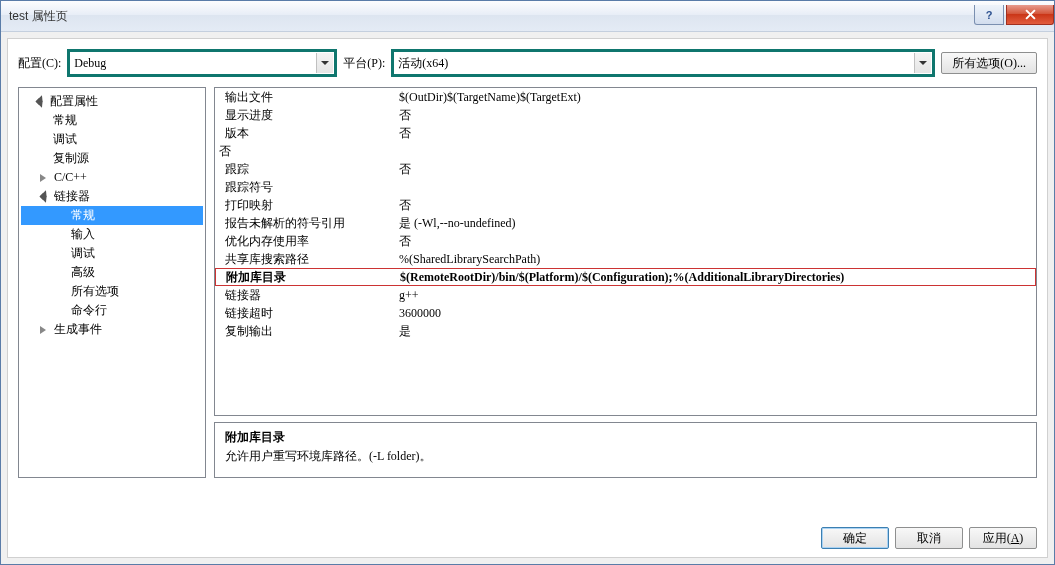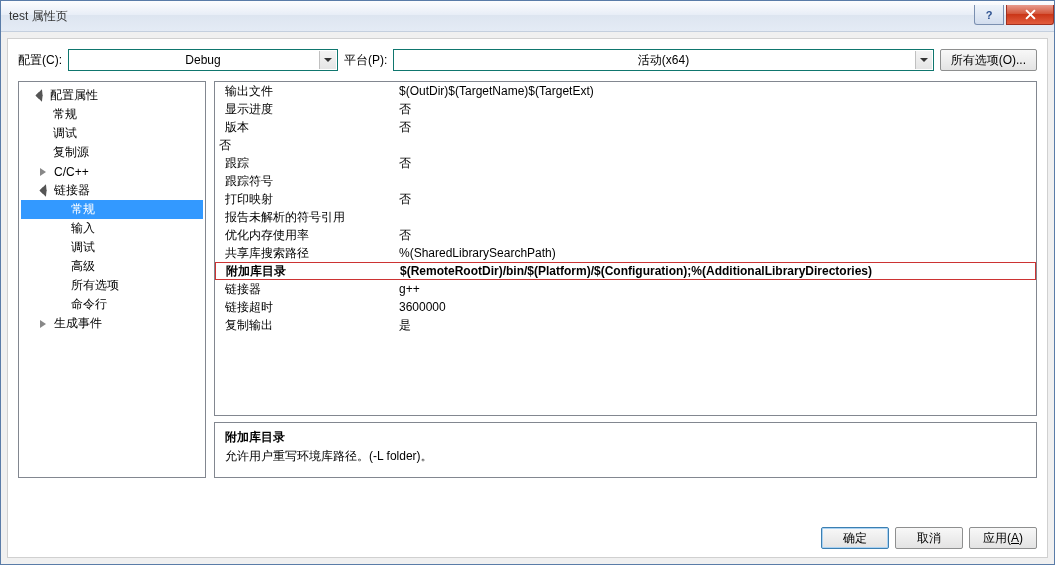--- a/index.html
+++ b/index.html
@@ -8,25 +8,25 @@
 .window { width: 1055px; height: 565px; border: 1px solid #5a7ca8; background: #f0f0f0; display: flex; flex-direction: column; }
 
 .titlebar { height: 31px; background: linear-gradient(to bottom, #fdfdfe, #e8eef7 45%, #dde5f0 46%, #e4ebf5); display: flex; align-items: center; padding: 0 0 0 8px; border-bottom: 1px solid #c4cfde; }
 .titlebar-text { flex: 1; color: #333; }
 .winbtns { display: flex; height: 20px; margin-top: -2px; }
 .winbtn { width: 30px; height: 20px; border: 1px solid #7a8fb0; border-top: none; display: flex; align-items: center; justify-content: center; font-size: 11px; cursor: default; }
 .winbtn.help { background: linear-gradient(#eef3fa,#d2ddee); border-radius: 0 0 0 3px; margin-right: 2px; }
 .winbtn.close { background: linear-gradient(#e79b8e,#d4583d 45%,#c93315 46%,#e25d3f); color: #fff; width: 48px; border-radius: 0 0 3px 0; border-color: #a03020; }
 .winbtn.close svg { width: 11px; height: 11px; }
 
-.content { flex: 1; background: #fff; margin: 6px; border: 1px solid #d0d0d0; display: flex; flex-direction: column; padding: 10px 10px 8px 10px; position: relative; }
+.content { flex: 1; background: #fff; margin: 6px; border: 1px solid #d0d0d0; display: flex; flex-direction: column; padding: 10px 10px 8px 10px; position: relative; font-family: Liberation Serif, serif; }
 
 .toprow { display: flex; align-items: center; gap: 6px; margin-bottom: 10px; }
 .lbl { white-space: nowrap; }
-.combo { flex: 1; height: 22px; border: 1px solid #0f766e; background: #fff; display: flex; align-items: center; padding: 0 4px; position: relative; justify-content: center; }
+.combo { flex: 1; height: 28px; border: 3px solid #0f766e; background: #fff; display: flex; align-items: center; padding: 0 4px; position: relative; }
 .combo .dropbtn { position: absolute; right: 1px; top: 1px; bottom: 1px; width: 17px; background: linear-gradient(#f4f4f4,#e5e5e5); border-left: 1px solid #c0c0c0; display: flex; align-items: center; justify-content: center; }
 .combo .dropbtn::after { content: ""; border: 4px solid transparent; border-top-color: #333; margin-top: 4px; }
 .btn { height: 22px; padding: 0 10px; border: 1px solid #8e8f8f; background: linear-gradient(#f8f8f8,#e3e3e3); display: flex; align-items: center; cursor: default; border-radius: 2px; }
 
 .mainrow { flex: 1; display: flex; gap: 8px; min-height: 0; }
 
 .tree { width: 188px; border: 1px solid #828790; background: #fff; padding: 4px 2px; overflow: auto; }
 .tree-node { display: flex; align-items: center; height: 19px; padding-left: 6px; white-space: nowrap; }
 .tree-node.l1 { padding-left: 14px; }
 .tree-node.l2 { padding-left: 32px; }
@@ -162,20 +162,21 @@
             <div class="gridrow">
               <div class="gridcell-l">跟踪符号</div>
               <div class="gridcell-r"></div>
             </div>
             <div class="gridrow">
               <div class="gridcell-l">打印映射</div>
               <div class="gridcell-r">否</div>
             </div>
             <div class="gridrow">
               <div class="gridcell-l">报告未解析的符号引用</div>
+              <div class="gridcell-r">是 (-Wl,--no-undefined)</div>
             </div>
             <div class="gridrow">
               <div class="gridcell-l">优化内存使用率</div>
               <div class="gridcell-r">否</div>
             </div>
             <div class="gridrow">
               <div class="gridcell-l">共享库搜索路径</div>
               <div class="gridcell-r">%(SharedLibrarySearchPath)</div>
             </div>
             <div class="gridrow hl">

